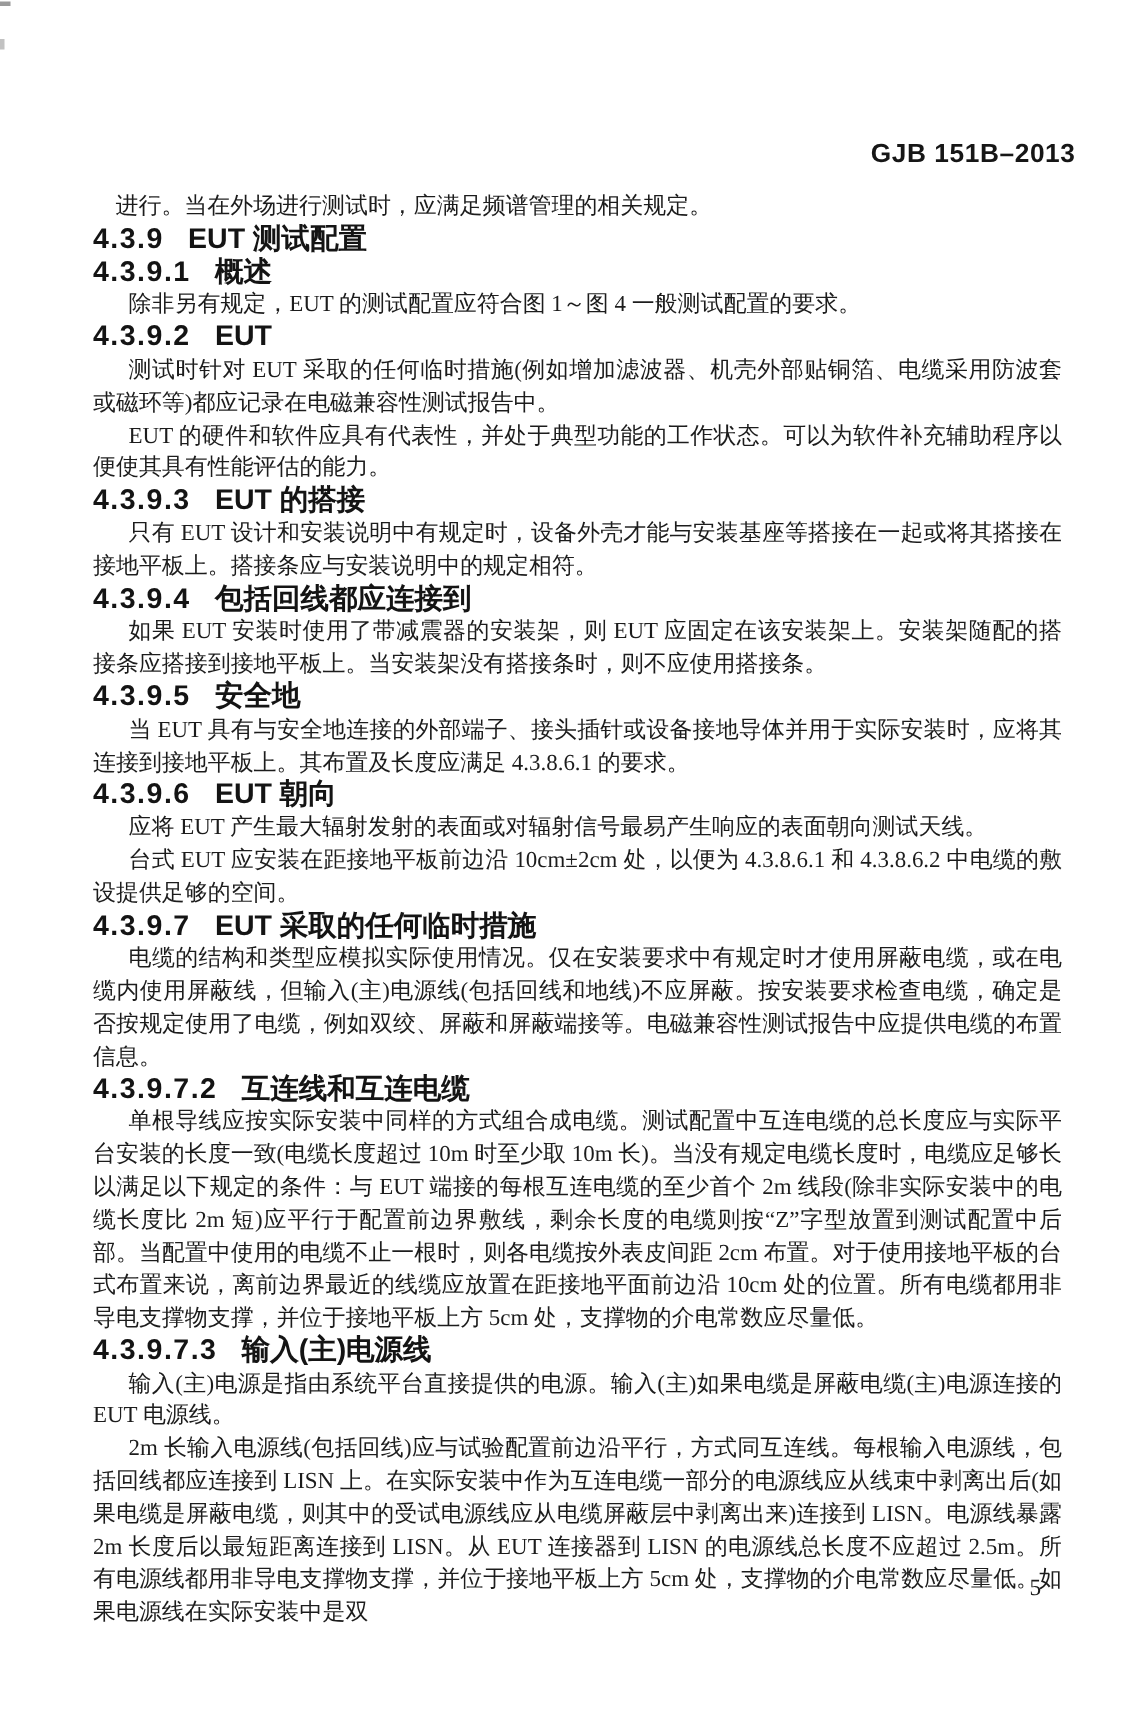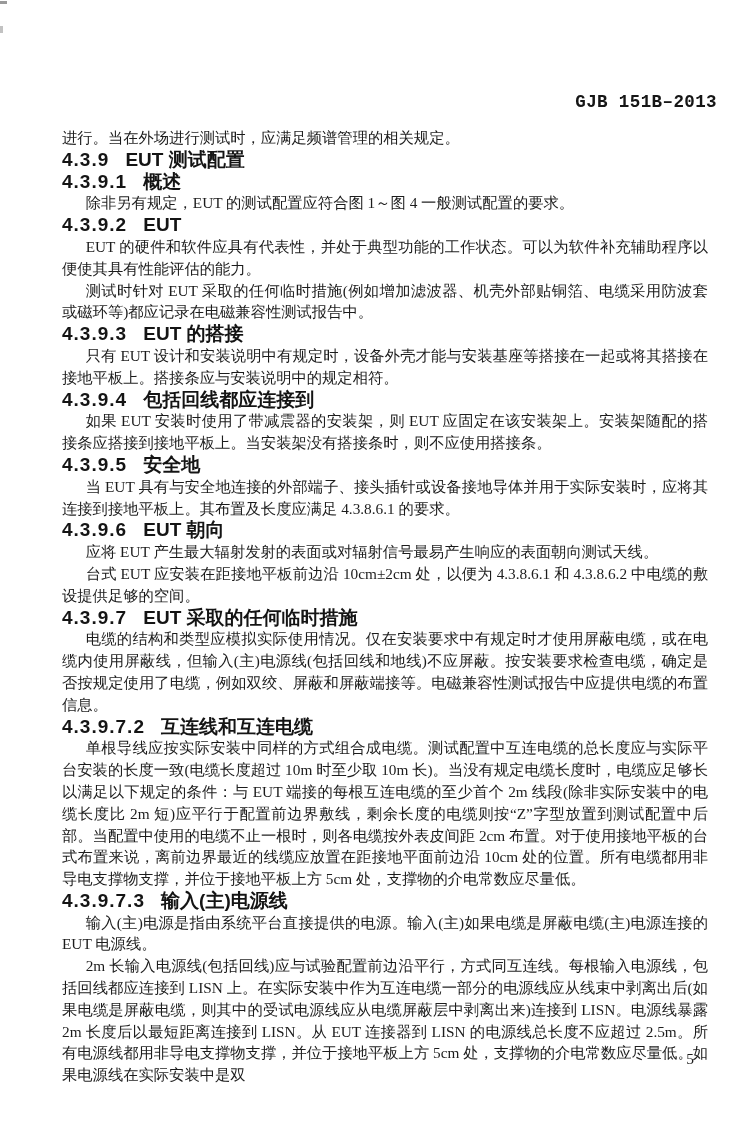--- a/index.html
+++ b/index.html
@@ -26,21 +26,21 @@
   .artifact-2 {
     position: absolute;
     left: 0; top: 26px;
     width: 3px; height: 7px;
     background: #c2c2c2;
   }
   .doc-header {
     position: absolute;
     top: 92px;
     right: 33px;
-    font-family: Liberation Mono, monospace;
+    font-family: Liberation Sans, sans-serif;
     font-weight: bold;
     font-size: 17.5px;
     letter-spacing: 0.4px;
     color: #161616;
   }
   .doc-body {
     position: absolute;
     top: 127px;
     left: 62px;
     width: 646px;
@@ -50,20 +50,21 @@
   }
   .doc-body p {
     margin: 0;
     padding: 0;
   }
   .doc-body p.para {
     text-indent: 1.55em;
   }
   .doc-body p.plain {
     text-indent: 0;
+    margin-left: 15px;
   }
   .doc-body p.heading {
     font-family: "Liberation Sans", "DejaVu Sans", sans-serif;
     font-weight: bold;
     font-size: 19px;
     text-align: left;
     text-indent: 0;
     color: #141414;
   }
   .heading .sec-num {
@@ -88,22 +89,22 @@
   <div class="doc-header">
     <span>GJB 151B–2013</span>
   </div>
 
   <div class="doc-body">
       <p class="plain">进行。当在外场进行测试时，应满足频谱管理的相关规定。</p>
       <p class="heading"><span class="sec-num">4.3.9</span><span class="sec-title">EUT 测试配置</span></p>
       <p class="heading"><span class="sec-num">4.3.9.1</span><span class="sec-title">概述</span></p>
       <p class="para">除非另有规定，EUT 的测试配置应符合图 1～图 4 一般测试配置的要求。</p>
       <p class="heading"><span class="sec-num">4.3.9.2</span><span class="sec-title">EUT</span></p>
+      <p class="para">测试时针对 EUT 采取的任何临时措施(例如增加滤波器、机壳外部贴铜箔、电缆采用防波套或磁环等)都应记录在电磁兼容性测试报告中。</p>
       <p class="para">EUT 的硬件和软件应具有代表性，并处于典型功能的工作状态。可以为软件补充辅助程序以便使其具有性能评估的能力。</p>
-      <p class="para">测试时针对 EUT 采取的任何临时措施(例如增加滤波器、机壳外部贴铜箔、电缆采用防波套或磁环等)都应记录在电磁兼容性测试报告中。</p>
       <p class="heading"><span class="sec-num">4.3.9.3</span><span class="sec-title">EUT 的搭接</span></p>
       <p class="para">只有 EUT 设计和安装说明中有规定时，设备外壳才能与安装基座等搭接在一起或将其搭接在接地平板上。搭接条应与安装说明中的规定相符。</p>
       <p class="heading"><span class="sec-num">4.3.9.4</span><span class="sec-title">包括回线都应连接到</span></p>
       <p class="para">如果 EUT 安装时使用了带减震器的安装架，则 EUT 应固定在该安装架上。安装架随配的搭接条应搭接到接地平板上。当安装架没有搭接条时，则不应使用搭接条。</p>
       <p class="heading"><span class="sec-num">4.3.9.5</span><span class="sec-title">安全地</span></p>
       <p class="para">当 EUT 具有与安全地连接的外部端子、接头插针或设备接地导体并用于实际安装时，应将其连接到接地平板上。其布置及长度应满足 4.3.8.6.1 的要求。</p>
       <p class="heading"><span class="sec-num">4.3.9.6</span><span class="sec-title">EUT 朝向</span></p>
       <p class="para">应将 EUT 产生最大辐射发射的表面或对辐射信号最易产生响应的表面朝向测试天线。</p>
       <p class="para">台式 EUT 应安装在距接地平板前边沿 10cm±2cm 处，以便为 4.3.8.6.1 和 4.3.8.6.2 中电缆的敷设提供足够的空间。</p>
       <p class="heading"><span class="sec-num">4.3.9.7</span><span class="sec-title">EUT 采取的任何临时措施</span></p>

